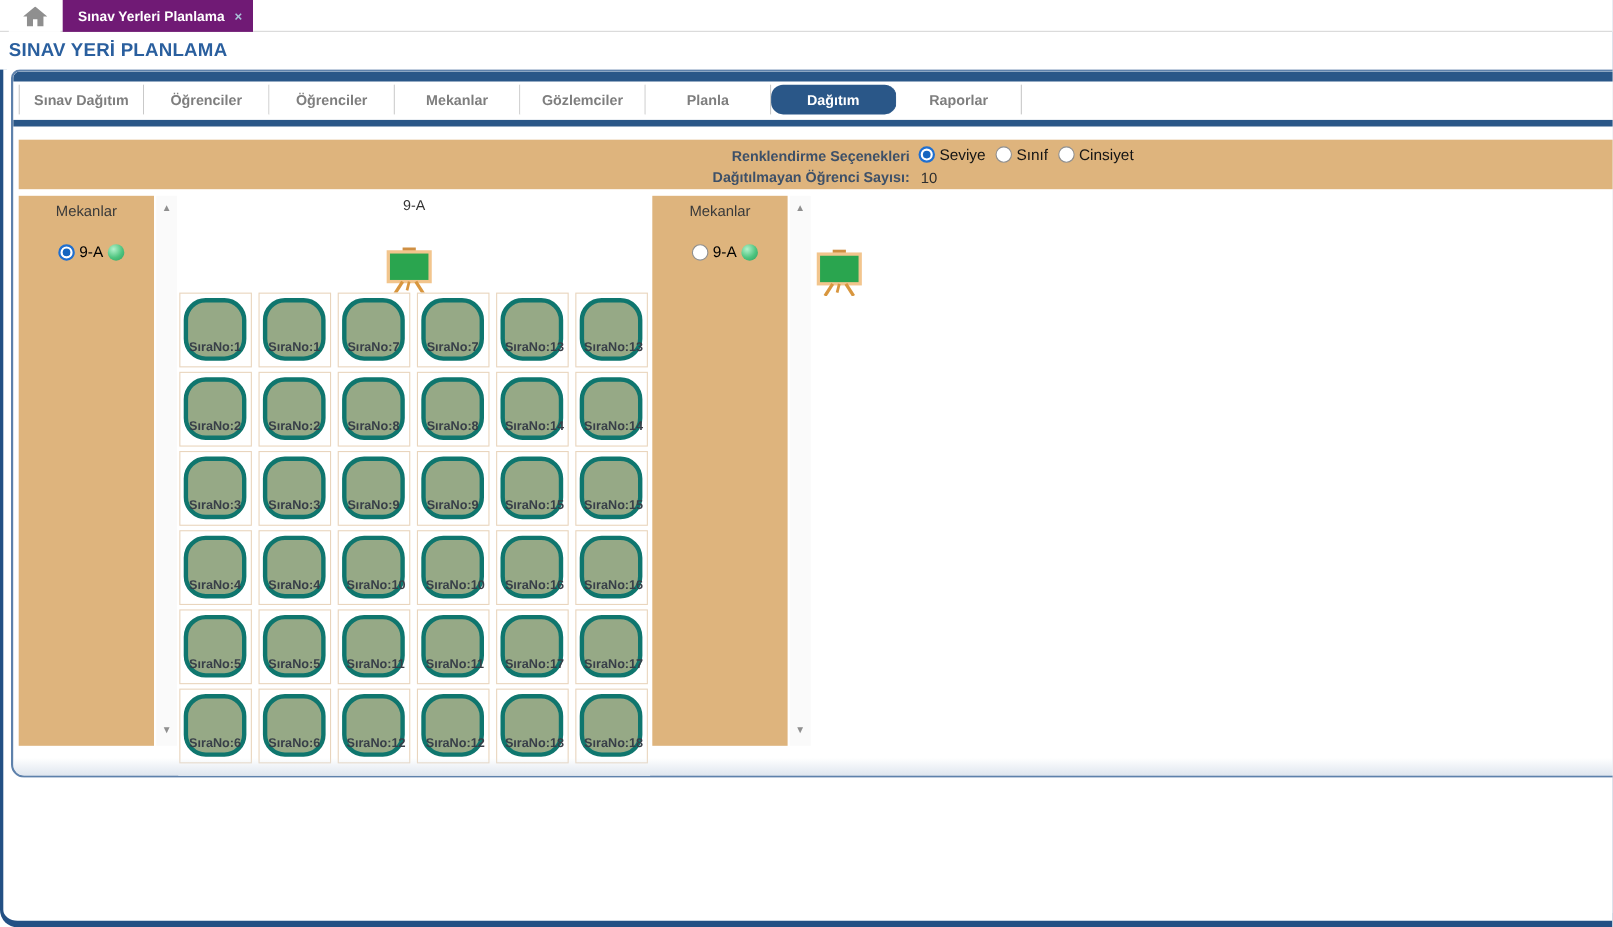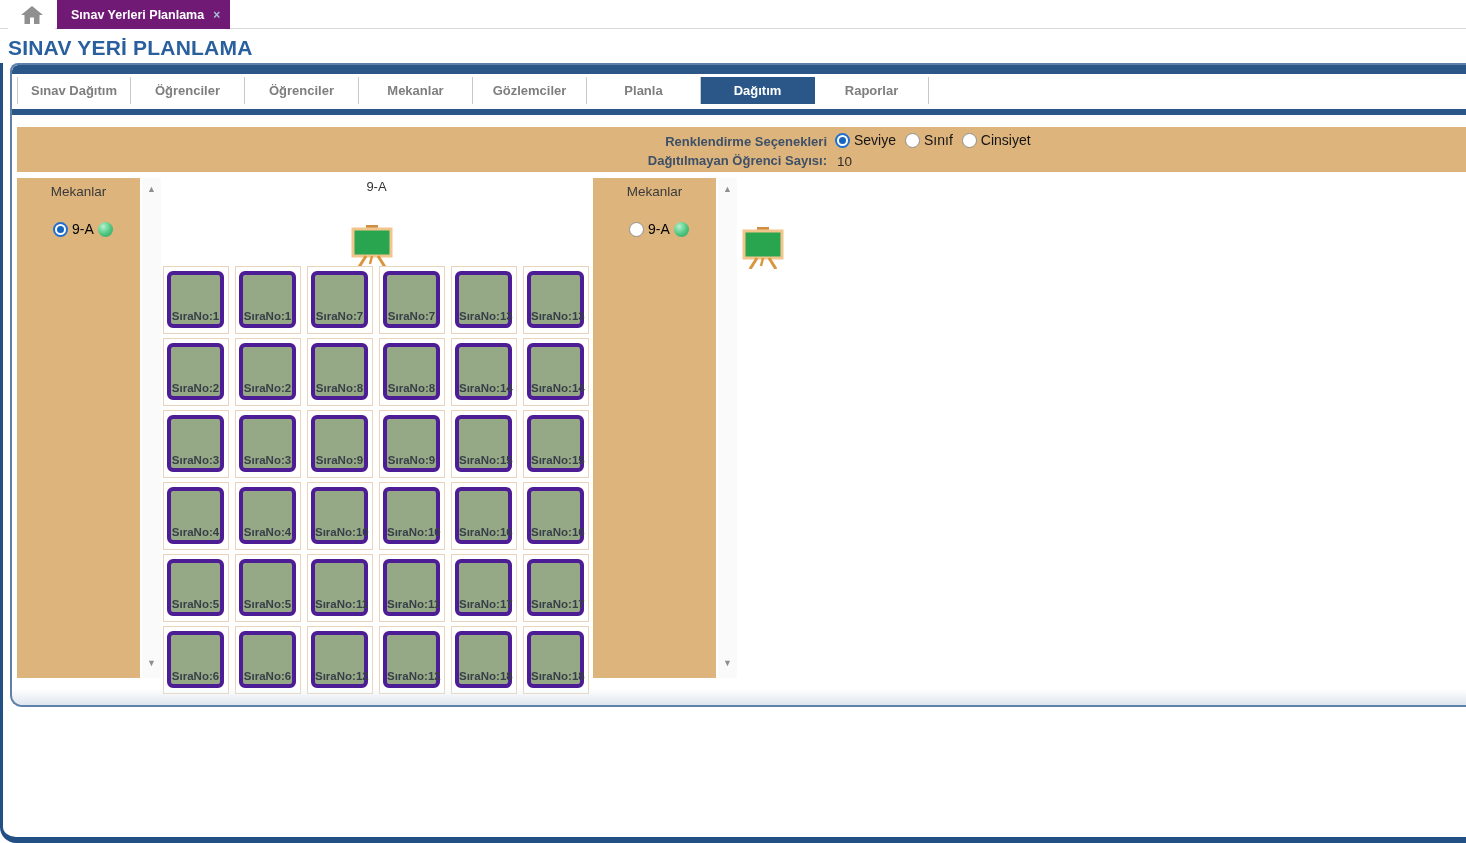--- a/index.html
+++ b/index.html
@@ -9,40 +9,40 @@
   
   .top-strip { position:absolute; left:0; top:0; width:1466px; height:29px;
     background:#fff; border-bottom:1px solid #d8d8d8; }
   .home-tab { position:absolute; left:8px; top:0; width:47px; height:29px;
     display:flex; align-items:center; justify-content:center; background:#fff; cursor:pointer; }
   .win-tab { position:absolute; left:57px; top:0; height:29px; background:#701a75;
     color:#fff; font-size:12.5px; font-weight:bold; display:flex; align-items:center;
     padding:0 10px 0 14px; gap:9px; cursor:pointer; }
   .win-tab .close-x { color:#a9c0d8; font-size:12px; font-weight:bold; cursor:pointer; }
 
-  .page-title { position:absolute; left:8px; top:36px; font-size:21px; font-weight:bold;
+  .page-title { position:absolute; left:8px; top:36px; font-size:17px; font-weight:bold;
     color:#2a5f9e; letter-spacing:.2px; }
 
   
   .page-frame { position:absolute; left:0; top:63px; width:1466px; height:780px;
     border-left:3px solid #235084; border-bottom:6px solid #235084;
     border-bottom-left-radius:16px; pointer-events:none; z-index:50; }
 
   
   .container { position:absolute; left:10px; top:63px; width:1460px; height:644px;
     background:#fff; border:2px solid #5e81ab; border-right:none;
     border-radius:8px 0 0 12px; overflow:hidden; }
   .container-topbar { position:absolute; left:0; top:0; width:100%; height:9px;
     background:#2a5788; border-top-left-radius:6px; }
   .nav-tabs { position:absolute; left:5px; top:12px; height:27px; display:flex; }
   .nav-tab { width:114px; height:27px; line-height:27px; text-align:center;
     font-size:13px; font-weight:bold; color:#7e7e7e; background:#fff;
     border-right:1px solid #c9c9c9; cursor:pointer; }
   .nav-tab:first-child { border-left:1px solid #c9c9c9; }
-  .nav-tab.active { background:#2a5788; color:#fff; border-right-color:#2a5788; }
+  .nav-tab.active { background:#2a5788; color:#fff; border-right-color:#2a5788;border-radius:11px; }
   .navbar-divider { position:absolute; left:0; top:44px; width:100%; height:6px; background:#2a5788; }
 
   
   .toolbar { position:absolute; left:5px; top:62px; width:1455px; height:45px; background:#deb47d; }
   .tb-label { position:absolute; left:460px; width:350px; text-align:right;
     font-size:13px; font-weight:bold; color:#3d5068; }
   .tb-label.r1 { top:7px; }
   .tb-label.r2 { top:26px; }
   .tb-value { position:absolute; left:820px; top:27px; font-size:13.5px; color:#2e2e2e; }
   .radio-group { position:absolute; left:818px; top:5px; display:flex; gap:9px; align-items:flex-start; }
@@ -75,21 +75,21 @@
   .seating-area { position:absolute; left:150px; top:113px; width:429px; height:531px; background:#fff; }
   .room-title { text-align:center; font-size:13px; color:#333; padding-top:1px; }
   .board { position:absolute; }
   .board.b1 { left:187px; top:45px; }
   .board.b2 { left:728px; top:160px; }
 
   .desk-grid { position:absolute; left:1px; top:88px; width:427px; height:428px; }
   .desk-cell { position:absolute; width:66px; height:68px; border:1px solid #e9d5bd;
     background:#fff; cursor:pointer; }
   .desk-inner { position:absolute; left:3px; right:4px; top:4px; bottom:5px;
-    border:4px solid #4c1d95; border-radius:6px; background:#96a986; }
+    border:4px solid #0f766e; border-radius:20px; background:#96a986; }
   .desk-label { position:absolute; left:0; right:0; bottom:0; text-align:center;
     font-size:11.5px; font-weight:bold; color:#383f48; line-height:15px; white-space:nowrap; }
 
   .bottom-fade { position:absolute; left:0; right:0; bottom:0; height:16px;
     background:linear-gradient(180deg, rgba(233,238,245,0), #dfe6ef); pointer-events:none; }
 </style>
 </head>
 <body>
 
 <div class="top-strip">

